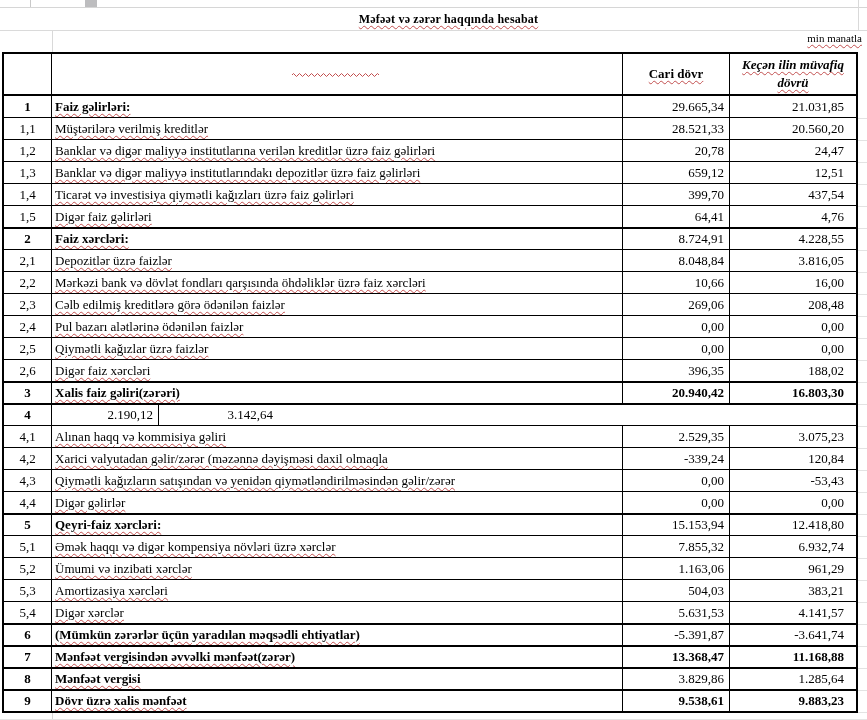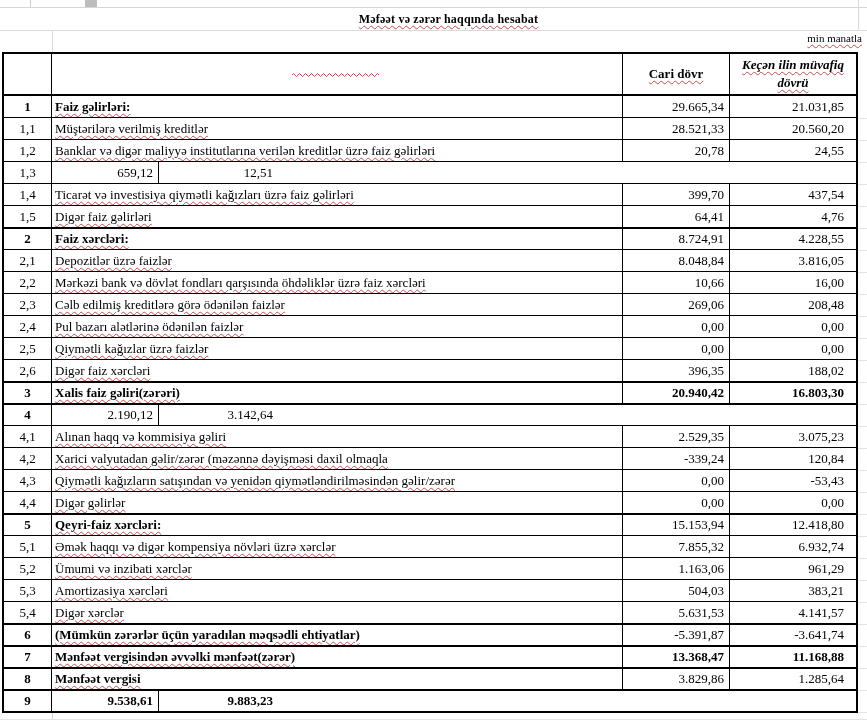--- a/index.html
+++ b/index.html
@@ -141,27 +141,30 @@
     <div class="c c-num">
       <span class="t">1,2</span>
     </div>
     <div class="c c-label">
       <span class="t sq">Banklar və digər maliyyə institutlarına verilən kreditlər üzrə faiz gəlirləri</span>
     </div>
     <div class="c c-cur">
       <span class="t">20,78</span>
     </div>
     <div class="c c-prev">
-      <span class="t">24,55</span>
+      <span class="t">24,47</span>
     </div>
   </div>
       <div class="row">
     <div class="c c-num">
       <span class="t">1,3</span>
     </div>
+    <div class="c c-label">
+      <span class="t sq">Banklar və digər maliyyə institutlarındakı depozitlər üzrə faiz gəlirləri</span>
+    </div>
     <div class="c c-cur">
       <span class="t">659,12</span>
     </div>
     <div class="c c-prev">
       <span class="t">12,51</span>
     </div>
   </div>
       <div class="row">
     <div class="c c-num">
       <span class="t">1,4</span>
@@ -477,20 +480,23 @@
     <div class="c c-cur">
       <span class="t">3.829,86</span>
     </div>
     <div class="c c-prev">
       <span class="t">1.285,64</span>
     </div>
   </div>
       <div class="row section bold-values">
     <div class="c c-num">
       <span class="t">9</span>
+    </div>
+    <div class="c c-label">
+      <span class="t sq">Dövr üzrə xalis mənfəət</span>
     </div>
     <div class="c c-cur">
       <span class="t">9.538,61</span>
     </div>
     <div class="c c-prev">
       <span class="t">9.883,23</span>
     </div>
   </div>
     </div>
 </div>

